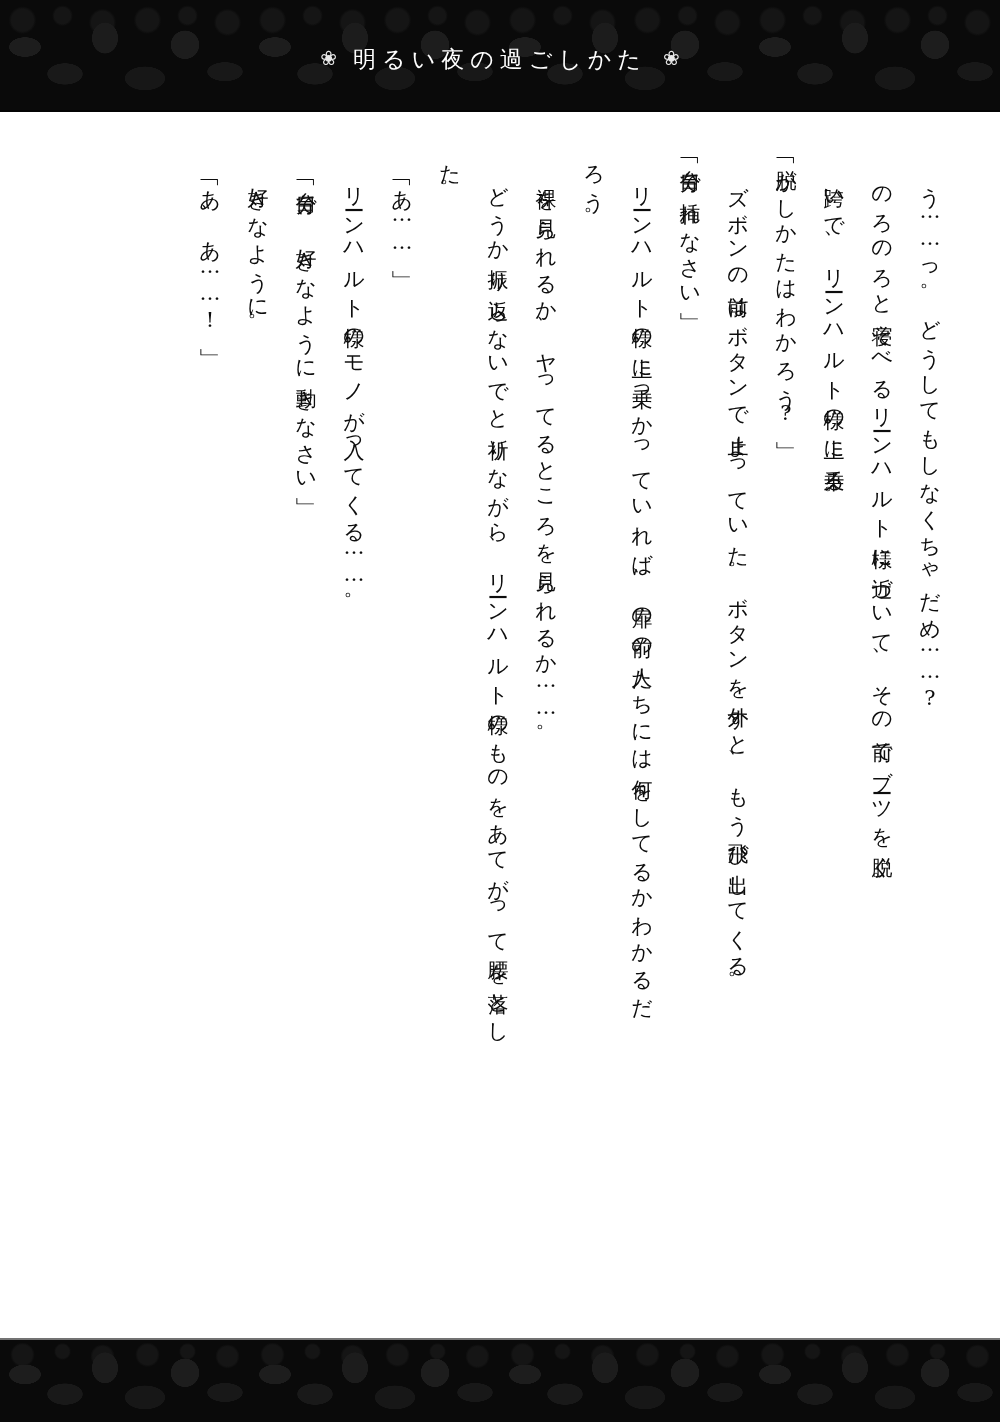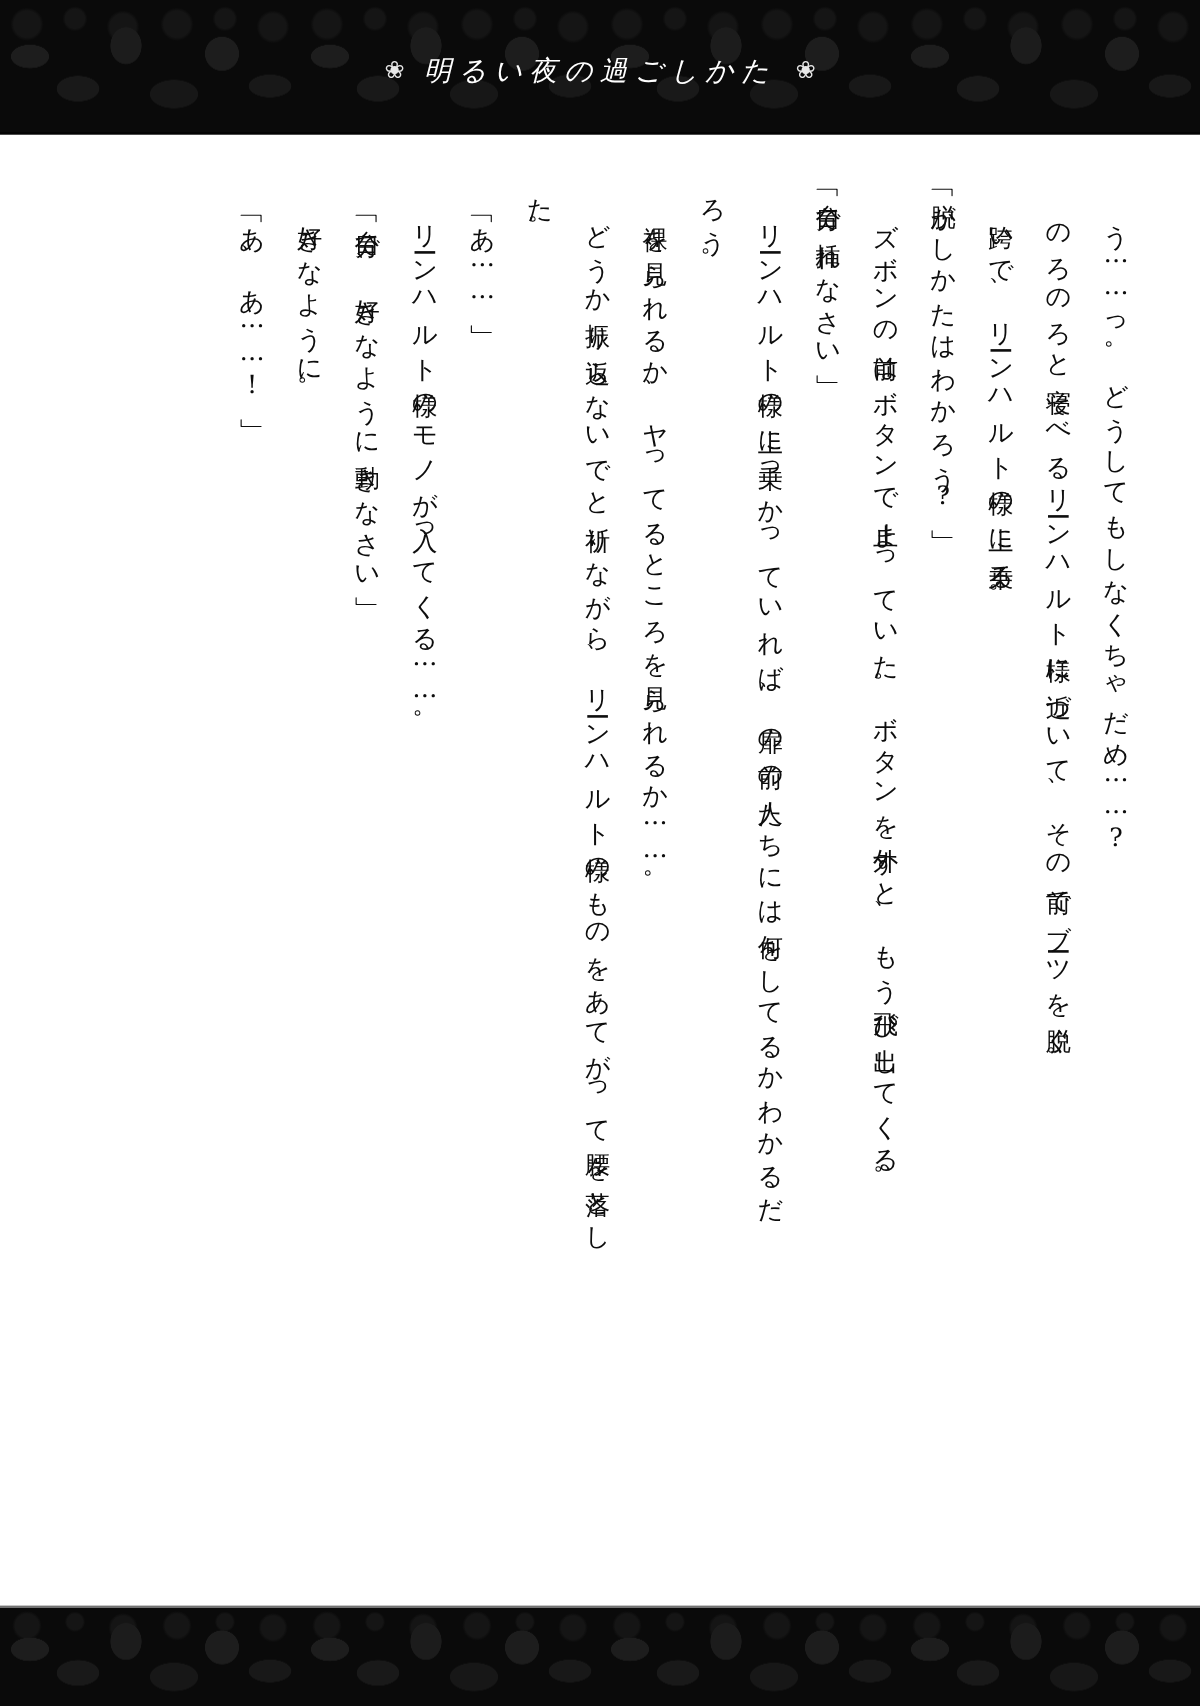--- a/index.html
+++ b/index.html
@@ -76,21 +76,21 @@
   .ornament {
     display: inline-block;
     color: #e8e8e8;
     font-size: 20px;
     vertical-align: middle;
     margin: 0 16px;
     letter-spacing: 0;
     transform: translateY(-2px);
   }
   .ornament.right { transform: translateY(-2px) scaleX(-1); }
-  .title-text { vertical-align: middle; font-style: italic; }
+  .title-text { vertical-align: middle; }
 
   
   .body-area {
     position: absolute;
     top: 150px;
     left: 60px;
     width: 880px;
     height: 1160px;
     display: flex;
     flex-direction: row-reverse;

